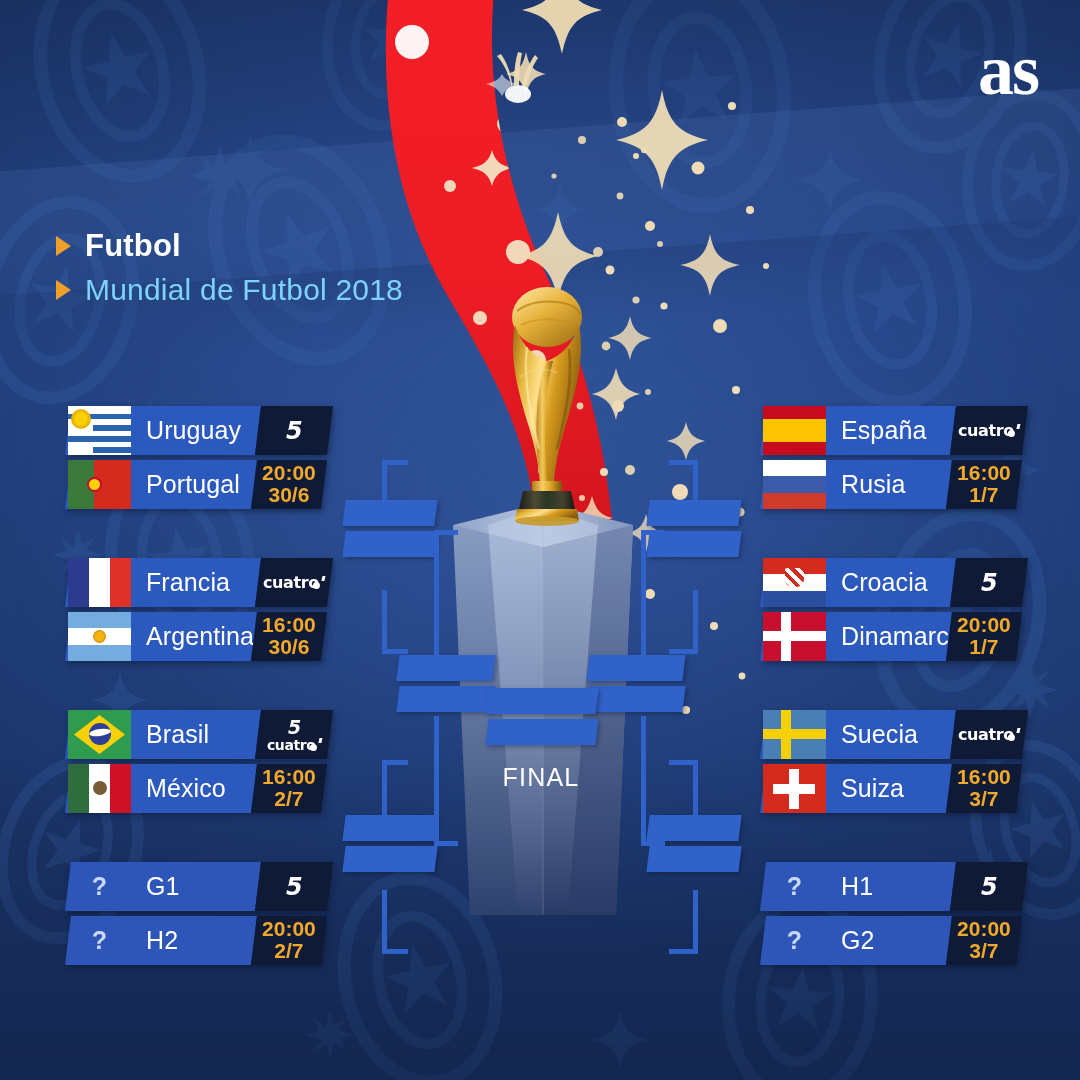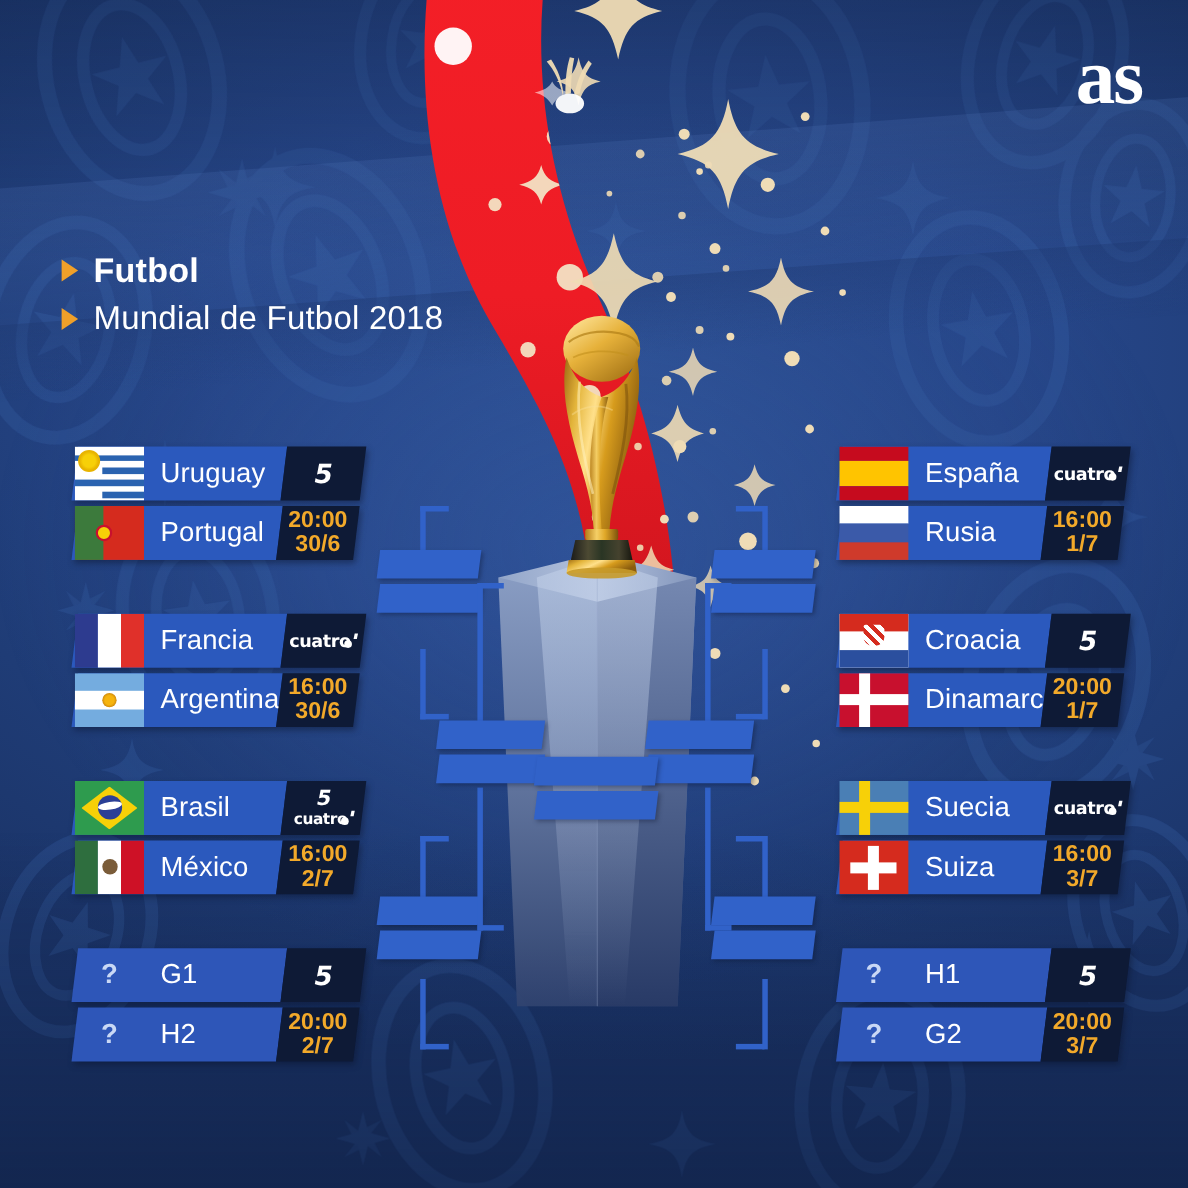--- a/index.html
+++ b/index.html
@@ -48,21 +48,21 @@
   
   #headings { position:absolute; left:56px; top:228px; }
   .head-row { display:flex; align-items:center; gap:14px; margin-bottom:9px; }
   .tri {
     width:0; height:0;
     border-left:15px solid #f0a029;
     border-top:10px solid transparent;
     border-bottom:10px solid transparent;
   }
   .h-main { color:#ffffff; font-size:31px; font-weight:700; letter-spacing:.2px; }
-  .h-sub  { color:#ffffff; font-size:30px; font-weight:400; letter-spacing:.2px; }
+  .h-sub  { color:#7dd3fc; font-size:30px; font-weight:400; letter-spacing:.2px; }
 
   
   .match { position:absolute; }
   .row {
     position:relative; height:49px; display:flex; align-items:stretch;
     filter:drop-shadow(2px 3px 3px rgba(8,18,42,.45));
   }
   .row + .row { margin-top:5px; }
 
   .teamblock {
@@ -442,20 +442,21 @@
     <div class="slotpair" style="left:588px;top:655px;width:96px;">
       <div class="slot"></div>
       <div class="slot"></div>
     </div>
   </div>
 
   <div class="slotpair" style="left:487px;top:688px;width:110px;">
     <div class="slot"></div>
     <div class="slot"></div>
   </div>
+  <div class="final-label" style="left:441px;top:763px;">FINAL</div>
 
   <div id="matches-left">
       <div class="match" style="left: 68px; top: 406px;">
         <div class="row">
       <div class="teamblock" style="width:190px">
         <span class="flag">
               <i style="inset:0;background:#fff"></i>
     <i style="left:0;top:7.5px;width:63px;height:5.5px;background:#2a63b0"></i>
     <i style="left:25px;top:19px;width:38px;height:5.5px;background:#2a63b0"></i>
     <i style="left:0;top:30px;width:63px;height:5.5px;background:#2a63b0"></i>

